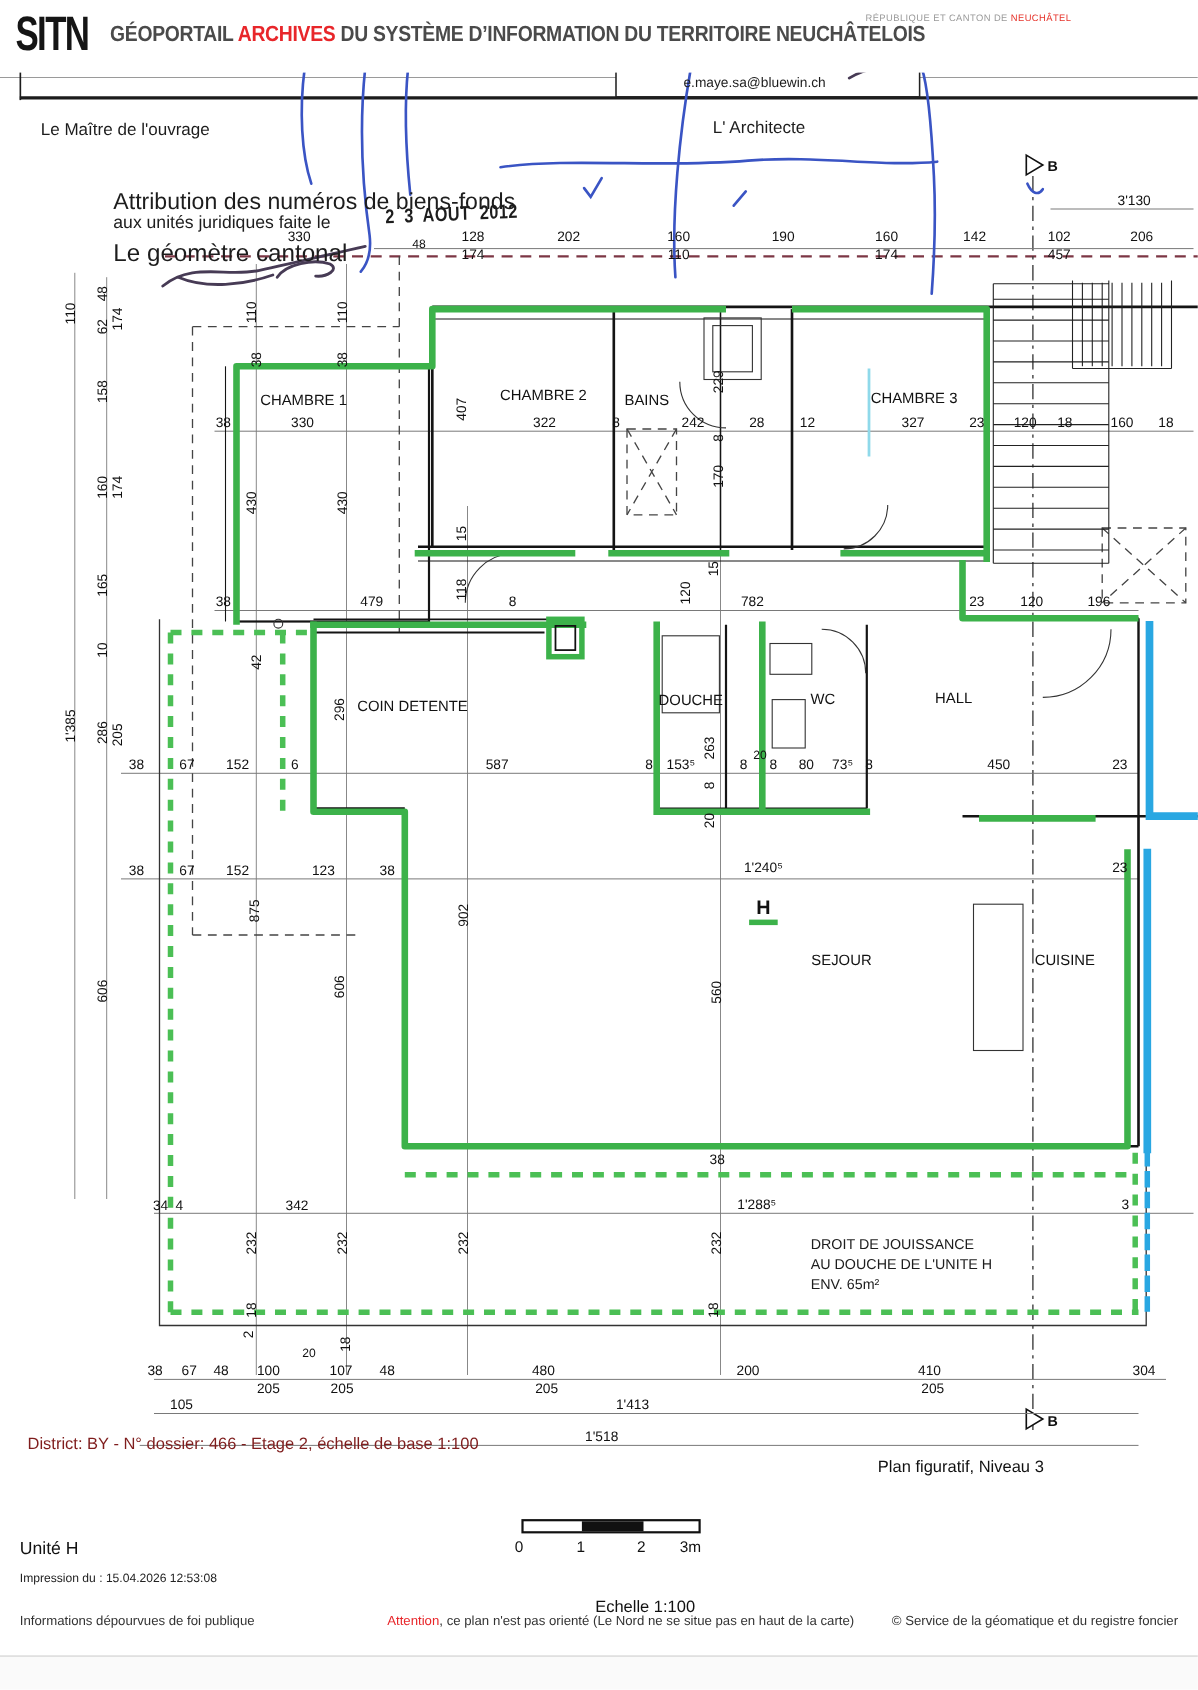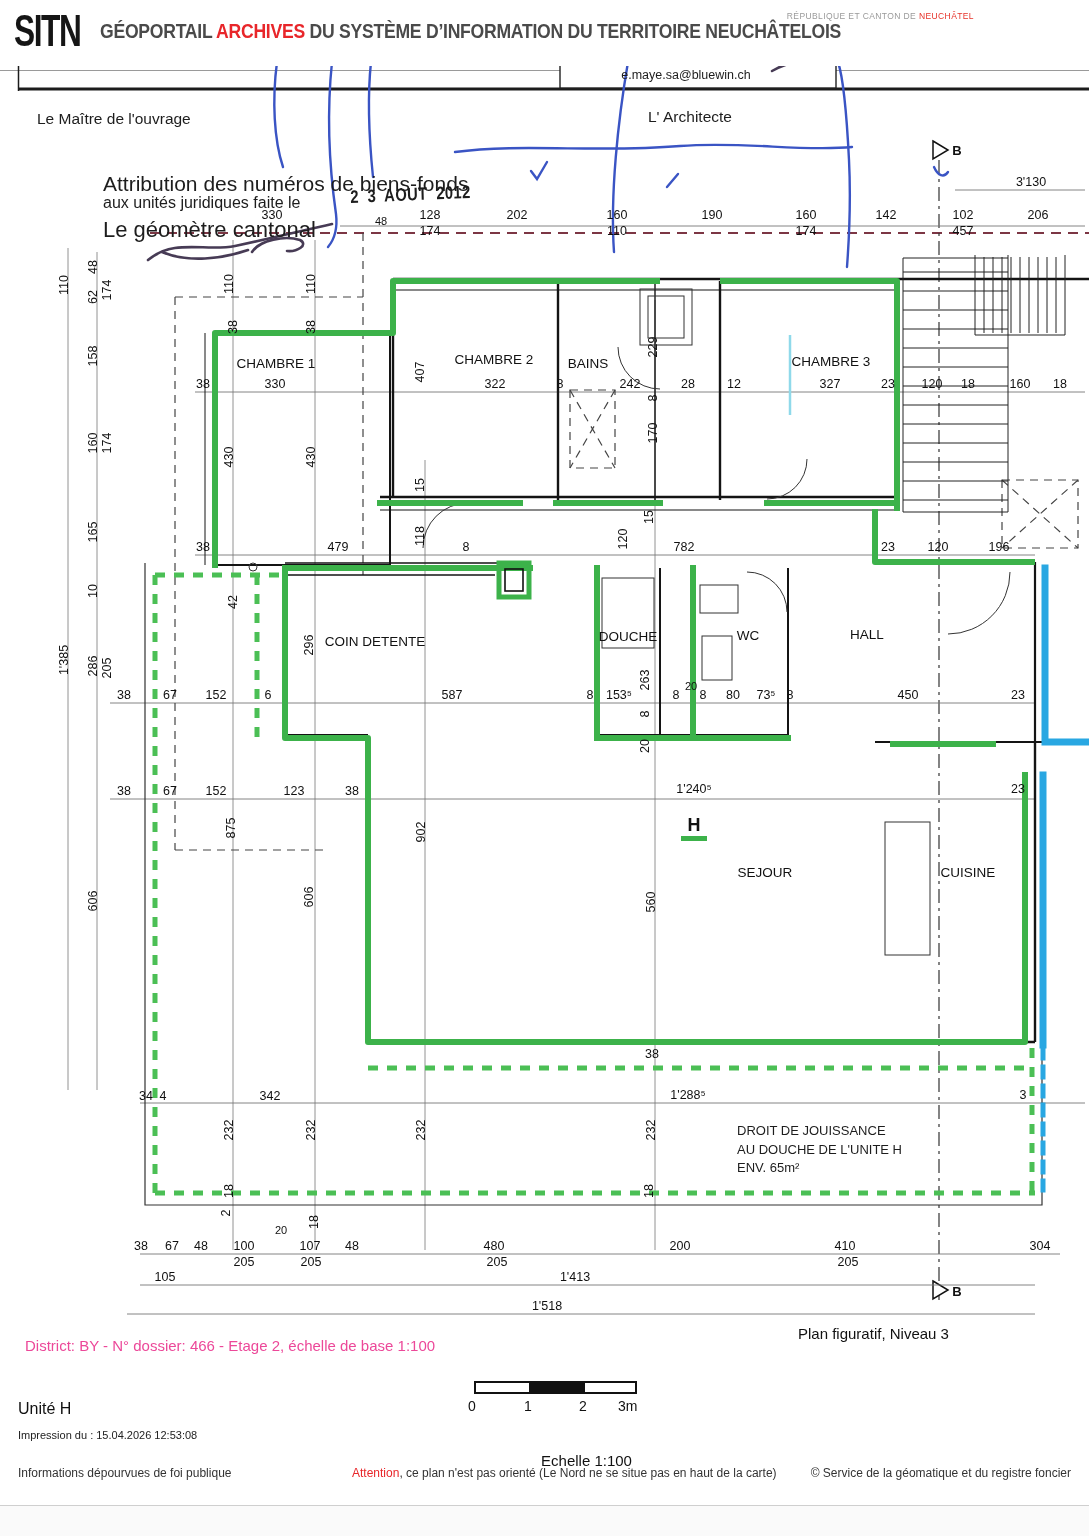--- a/index.html
+++ b/index.html
@@ -29,21 +29,21 @@
   #email{left:560px;top:63px;width:252px;height:25px;line-height:25px;text-align:center;font-size:12.5px;}
   #maitre{left:37px;top:110px;font-size:15.5px;text-align:right;}
   #archi{left:648px;top:108px;font-size:15.5px;}
   #attr1{left:103px;top:172px;font-size:21px;}
   #attr2{left:103px;top:194px;font-size:16px;}
   #attr3{left:103px;top:217px;font-size:22px;}
   #stamp{left:350px;top:187px;font-size:18px;font-weight:800;word-spacing:5px;letter-spacing:.5px;
          transform:scaleX(.82) rotate(-2deg);transform-origin:left top;}
   #jouis{left:737px;top:1122px;font-size:13px;line-height:18.5px;font-weight:400;}
   
-  #district{left:25px;top:1337px;font-size:15px;color:#ec4899;}
+  #district{left:25px;top:1304px;font-size:15px;color:#7f1d1d;}
   #plancap{left:798px;top:1325px;font-size:15px;color:#111;}
   #unite{left:18px;top:1400px;font-size:16px;font-weight:400;color:#111;}
   #impress{left:18px;top:1429px;font-size:11px;color:#222;}
   #echelle{left:0;top:1452px;width:1089px;text-align:center;font-size:15px;color:#111;padding-left:42px;}
   #sbar{left:474px;top:1381px;width:163px;height:13px;border:2px solid #111;box-sizing:border-box;background:#fff;}
   #sbar .blk{position:absolute;left:53px;top:0;width:56px;height:9px;background:#111;}
   .stick{top:1398px;font-size:14px;color:#111;}
   #strip{left:0;top:1505px;width:1089px;height:31px;background:#fafafa;border-top:1px solid #cfcfcf;}
   .legal{top:1446px;font-size:12px;color:#333;margin-top:20px;}
   .legal .red{color:#e8262a;}

